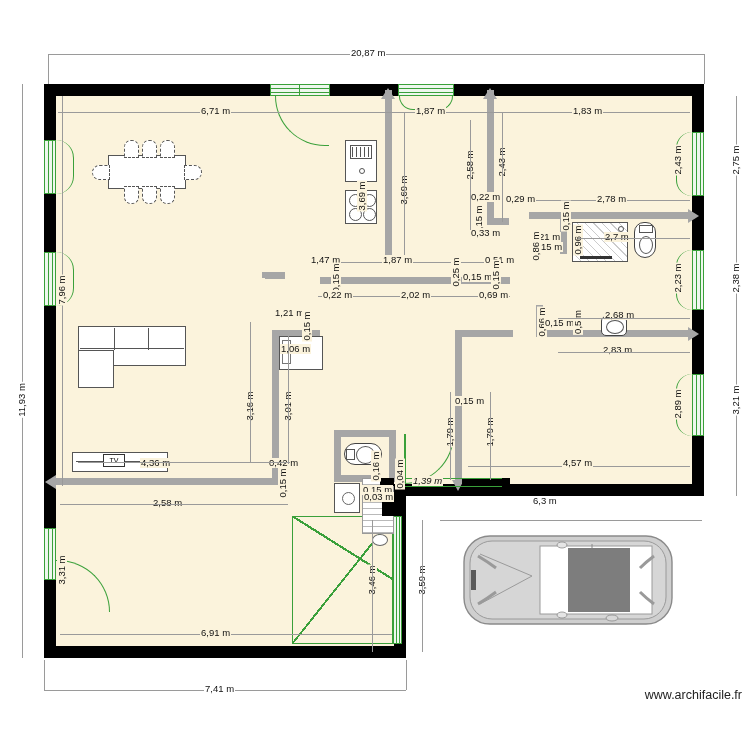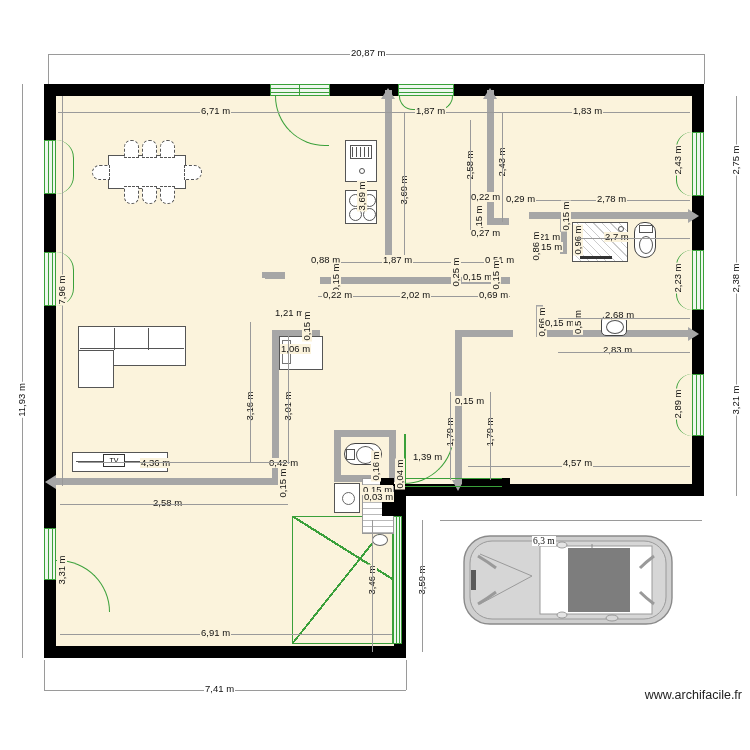--- a/index.html
+++ b/index.html
@@ -299,28 +299,28 @@
   <div class="dline v" style="left:62px;top:96px;height:390px;"></div>
   <div class="dim vert" style="left:62px;top:290px;transform:rotate(-90deg) translate(-50%,-50%);">7,96 m</div>
   <div class="dim vert" style="left:62px;top:570px;transform:rotate(-90deg) translate(-50%,-50%);">3,31 m</div>
 
   <div class="dim vert" style="left:362px;top:196px;transform:rotate(-90deg) translate(-50%,-50%);">3,69 m</div>
   <div class="dim vert" style="left:404px;top:190px;transform:rotate(-90deg) translate(-50%,-50%);">3,69 m</div>
   <div class="dim vert" style="left:470px;top:165px;transform:rotate(-90deg) translate(-50%,-50%);">2,58 m</div>
   <div class="dim vert" style="left:502px;top:162px;transform:rotate(-90deg) translate(-50%,-50%);">2,43 m</div>
   <div class="dim" style="left:470px;top:192px;">0,22 m</div>
   <div class="dim vert" style="left:479px;top:220px;transform:rotate(-90deg) translate(-50%,-50%);">0,15 m</div>
-  <div class="dim" style="left:470px;top:228px;">0,27 m</div>
+  <div class="dim" style="left:470px;top:228px;">0,33 m</div>
   <div class="dline v" style="left:404px;top:112px;height:150px;"></div>
   <div class="dline v" style="left:470px;top:120px;height:110px;"></div>
   <div class="dline v" style="left:502px;top:112px;height:110px;"></div>
 
   <div class="dline h" style="left:318px;top:262px;width:192px;"></div>
   <div class="dline h" style="left:318px;top:296px;width:192px;"></div>
-  <div class="dim" style="left:310px;top:255px;">0,88 m</div>
+  <div class="dim" style="left:310px;top:255px;">1,47 m</div>
   <div class="dim" style="left:382px;top:255px;">1,87 m</div>
   <div class="dim vert" style="left:456px;top:272px;transform:rotate(-90deg) translate(-50%,-50%);">0,25 m</div>
   <div class="dim" style="left:462px;top:272px;">0,15 m</div>
   <div class="dim" style="left:484px;top:255px;">0,51 m</div>
   <div class="dim vert" style="left:496px;top:275px;transform:rotate(-90deg) translate(-50%,-50%);">0,15 m</div>
   <div class="dim vert" style="left:336px;top:278px;transform:rotate(-90deg) translate(-50%,-50%);">0,15 m</div>
   <div class="dim" style="left:322px;top:290px;">0,22 m</div>
   <div class="dim" style="left:400px;top:290px;">2,02 m</div>
   <div class="dim" style="left:478px;top:290px;">0,69 m</div>
 
@@ -353,32 +353,32 @@
   <div class="dim vert" style="left:283px;top:483px;transform:rotate(-90deg) translate(-50%,-50%);">0,15 m</div>
   <div class="dim" style="left:152px;top:498px;">2,58 m</div>
   <div class="dline v" style="left:250px;top:322px;height:140px;"></div>
   <div class="dline v" style="left:288px;top:336px;height:128px;"></div>
   <div class="dline h" style="left:78px;top:462px;width:212px;"></div>
   <div class="dline h" style="left:60px;top:504px;width:228px;"></div>
 
   <div class="dim" style="left:454px;top:396px;">0,15 m</div>
   <div class="dim vert" style="left:450px;top:432px;transform:rotate(-90deg) translate(-50%,-50%);">1,79 m</div>
   <div class="dim vert" style="left:490px;top:432px;transform:rotate(-90deg) translate(-50%,-50%);">1,79 m</div>
-  <div class="dim" style="left:412px;top:452px;">1,39 m</div>
+  <div class="dim" style="left:412px;top:476px;font-style:italic;">1,39 m</div>
   <div class="dim vert" style="left:376px;top:466px;transform:rotate(-90deg) translate(-50%,-50%);">0,16 m</div>
   <div class="dim" style="left:362px;top:485px;">0,15 m</div>
   <div class="dim vert" style="left:400px;top:474px;transform:rotate(-90deg) translate(-50%,-50%);">0,04 m</div>
   <div class="dim" style="left:363px;top:492px;">0,03 m</div>
   <div class="dline v" style="left:450px;top:392px;height:88px;"></div>
   <div class="dline v" style="left:490px;top:392px;height:88px;"></div>
 
   <div class="dline h" style="left:468px;top:466px;width:222px;"></div>
   <div class="dim" style="left:562px;top:458px;">4,57 m</div>
   <div class="dline h" style="left:440px;top:520px;width:262px;"></div>
-  <div class="dim onwhite" style="left:532px;top:536px;font-family:Liberation Serif, serif;">6,3 m</div>
+  <div class="dim onwhite" style="left:532px;top:496px;">6,3 m</div>
 
   <div class="dline h" style="left:60px;top:634px;width:332px;"></div>
   <div class="dim" style="left:200px;top:628px;">6,91 m</div>
   <div class="dim vert" style="left:372px;top:580px;transform:rotate(-90deg) translate(-50%,-50%);">3,46 m</div>
   <div class="dim onwhite vert" style="left:422px;top:580px;transform:rotate(-90deg) translate(-50%,-50%);">3,59 m</div>
   <div class="dline v" style="left:372px;top:520px;height:132px;"></div>
   <div class="dline v" style="left:422px;top:520px;height:132px;"></div>
 
   <div class="wm">www.archifacile.fr</div>
 </div>

